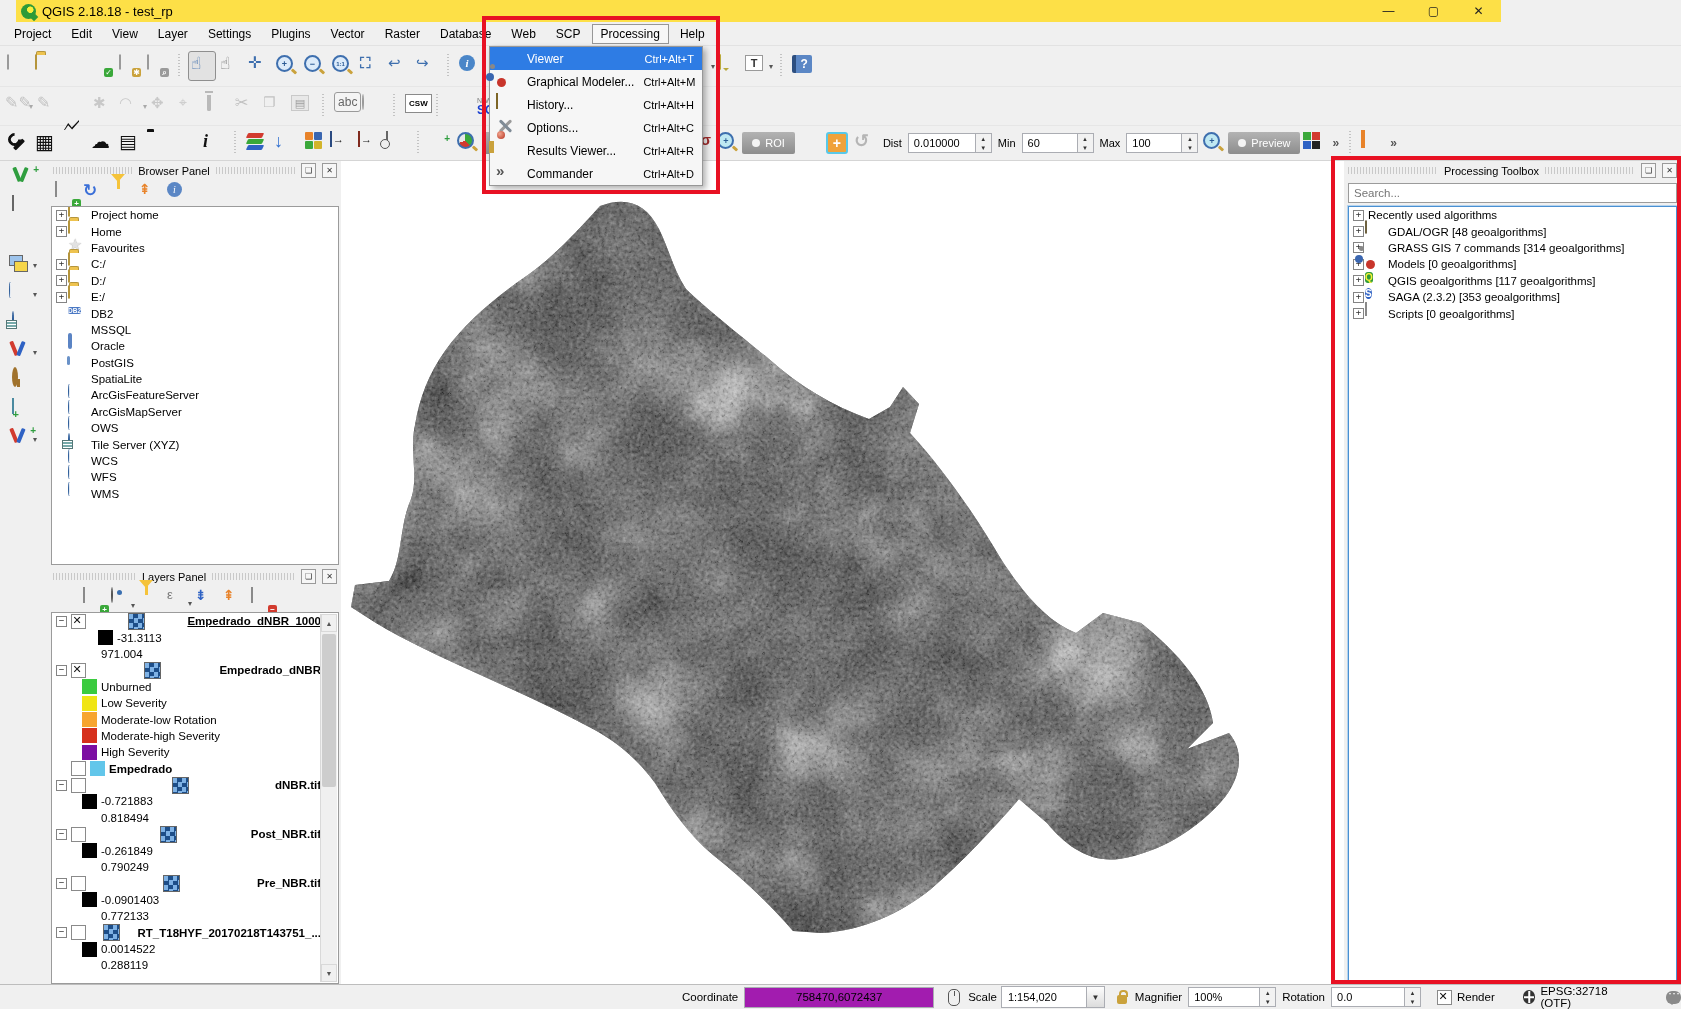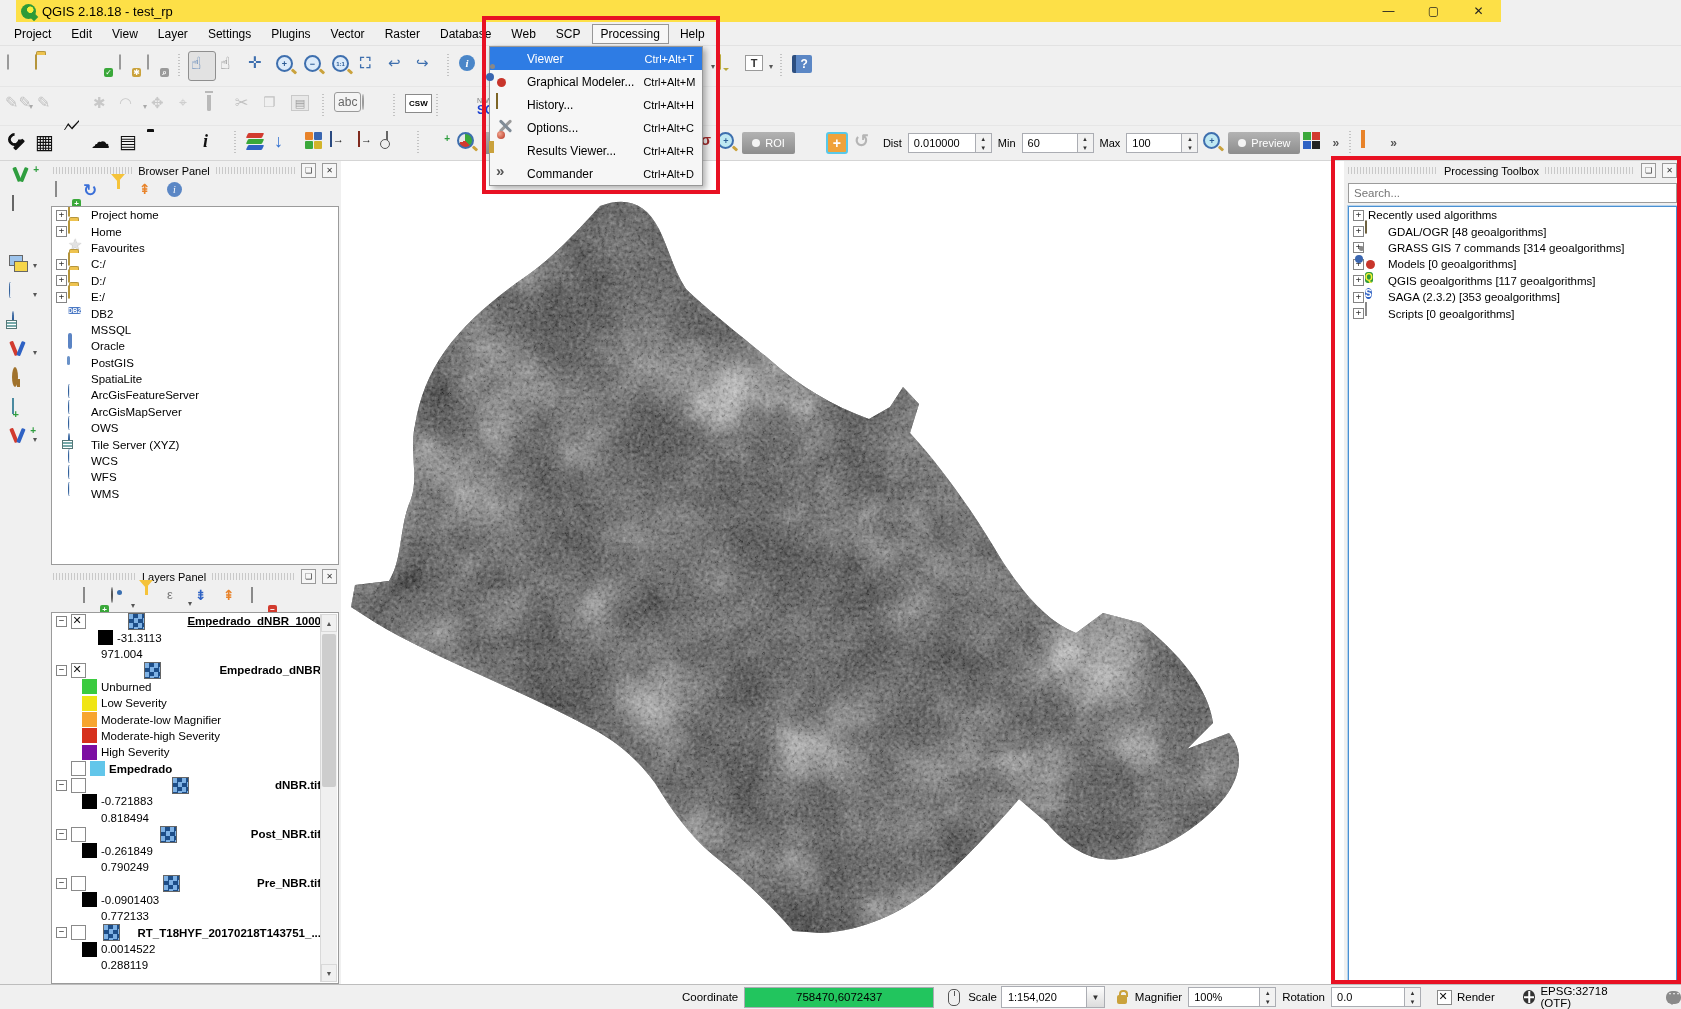--- a/index.html
+++ b/index.html
@@ -189,21 +189,21 @@
   
   #map{position:absolute;left:341px;top:161px;width:1003px;height:823px;background:#fff;}
   
   #toolbox{left:1344px;top:161px;width:337px;height:823px;display:flex;flex-direction:column;}
   #tb-search{margin:3px 4px 3px 4px;height:18px;border:1px solid #9b9b9b;background:#fff;font-size:11.5px;padding:0 5px;font-family:inherit;color:#444;}
   #tb-tree{flex:1;margin:0 4px;border:1px solid #4a90d2;outline:1px solid #b5d3ee;}
   #tb-notice{margin:3px 4px 4px 4px;background:#66a3e6;font-size:11.5px;padding:3px 6px;line-height:1.45;}
   #tb-notice a{color:#1b2fbf;text-decoration:underline;}
   
   #statusbar{position:absolute;left:0;top:984px;width:1681px;height:25px;background:#f0f0f0;border-top:1px solid #bdbdbd;display:flex;align-items:center;font-size:11.5px;box-sizing:border-box;}
-  .sb-input{background:#22c55e;border:1px solid #abadb3;height:19px;display:flex;align-items:center;justify-content:center;font-size:11.5px;}
+  .sb-input{background:#a21caf;border:1px solid #abadb3;height:19px;display:flex;align-items:center;justify-content:center;font-size:11.5px;}
   .lockic{width:11px;height:9px;background:#caa23c;border-radius:2px;position:relative;margin:4px 8px 0;}
   .lockic::before{content:"";position:absolute;left:2px;top:-5px;width:5px;height:5px;border:2px solid #caa23c;border-bottom:none;border-radius:4px 4px 0 0;}
   .crsic{width:14px;height:14px;border-radius:50%;background:#333;position:relative;margin-right:5px;}
   .crsic::before{content:"";position:absolute;left:50%;top:1px;bottom:1px;width:1.5px;background:#fff;transform:translateX(-50%);}
   .crsic::after{content:"";position:absolute;top:50%;left:1px;right:1px;height:1.5px;background:#fff;transform:translateY(-50%);}
   .bubble{width:17px;height:13px;background:#8a8a8a;border-radius:6px;position:relative;}
   .bubble::before{content:"";position:absolute;left:3px;bottom:-4px;border:3px solid transparent;border-top-color:#8a8a8a;}
   .bubble::after{content:"···";position:absolute;left:3px;top:-2px;color:#fff;font-weight:bold;font-size:9px;letter-spacing:1px;}
   .mouseic{width:11px;height:15px;border:1.5px solid #555;border-radius:5px;position:relative;margin:0 8px;}
   .mouseic::before{content:"";position:absolute;left:50%;top:1px;width:1px;height:5px;background:#555;}
@@ -798,21 +798,21 @@
           <div class="trow" style="padding-left: 30px;">
             <span class="swatch" style="background: rgb(59, 203, 63);"></span>
             <span>Unburned</span>
           </div>
           <div class="trow" style="padding-left: 30px;">
             <span class="swatch" style="background: rgb(240, 229, 20);"></span>
             <span>Low Severity</span>
           </div>
           <div class="trow" style="padding-left: 30px;">
             <span class="swatch" style="background: rgb(247, 165, 47);"></span>
-            <span>Moderate-low Magnifier</span>
+            <span>Moderate-low Rotation</span>
           </div>
           <div class="trow" style="padding-left: 30px;">
             <span class="swatch" style="background: rgb(214, 48, 29);"></span>
             <span>Moderate-high Severity</span>
           </div>
           <div class="trow" style="padding-left: 30px;">
             <span class="swatch" style="background: rgb(124, 14, 162);"></span>
             <span>High Severity</span>
           </div>
           <div class="trow">

